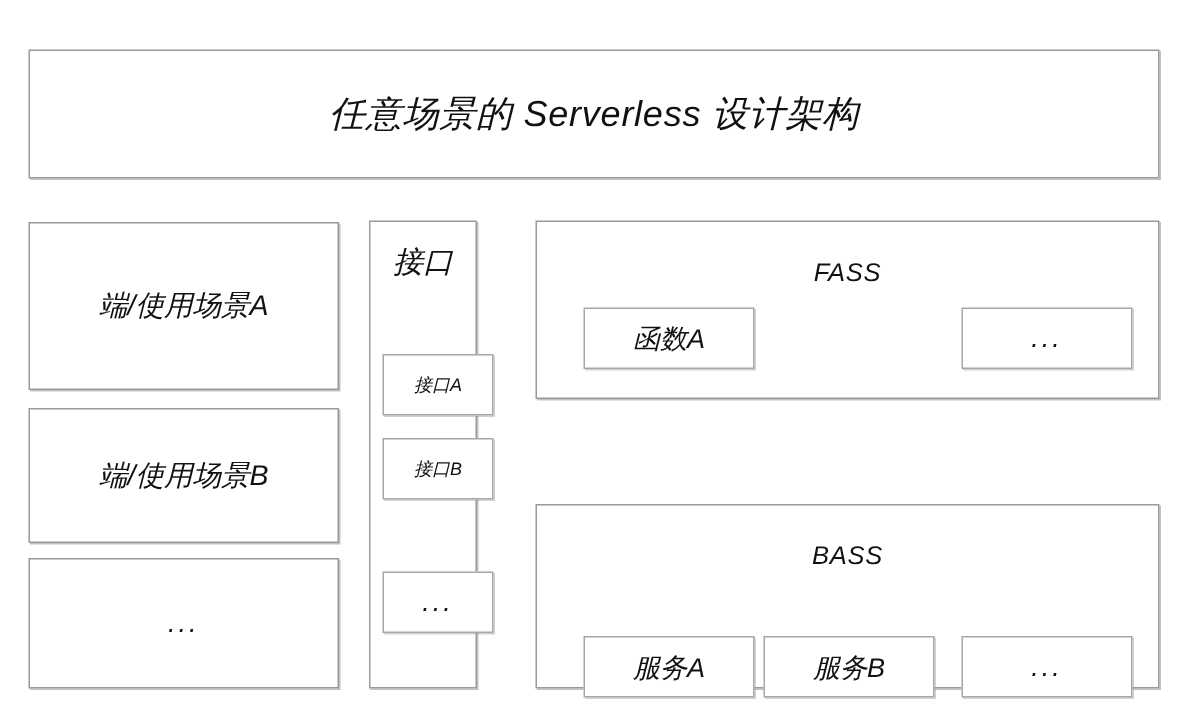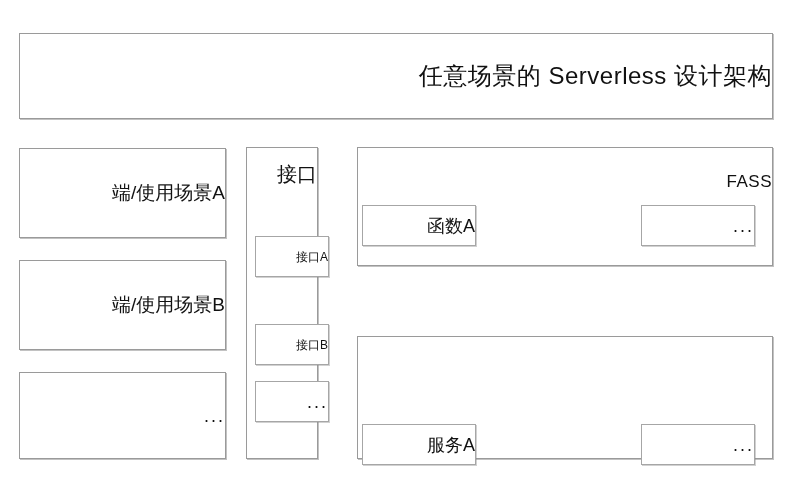--- a/index.html
+++ b/index.html
@@ -38,42 +38,43 @@
     box-sizing: border-box;
     background: #ffffff;
     border: 1px solid #a6a6a6;
     box-shadow: 1px 1px 0 0 rgba(140,140,140,0.40);
   }
 
   .center-text {
     position: absolute;
     left: 0;
     right: 0;
-    text-align: right;
+    text-align: center;
     white-space: nowrap;
+    font-style: italic;
   }
 
   
   #title-box {
     left: 19px;
     top: 33px;
     width: 754px;
     height: 86px;
   }
   #title-text {
     top: 50%;
     transform: translateY(-50%);
     font-size: 24px;
     letter-spacing: 0.5px;
     color: #111111;
   }
 
   
-  #client-a-box { left: 19px; top: 148px; width: 207px; height: 90px; }
-  #client-b-box { left: 19px; top: 260px; width: 207px; height: 90px; }
+  #client-a-box { left: 19px; top: 148px; width: 207px; height: 112px; }
+  #client-b-box { left: 19px; top: 272px; width: 207px; height: 90px; }
   #client-more-box { left: 19px; top: 372px; width: 207px; height: 87px; }
   .client-label {
     top: 50%;
     transform: translateY(-50%);
     font-size: 19px;
   }
 
   
   #interface-box {
     left: 246px;
@@ -84,21 +85,21 @@
   #interface-heading {
     top: 13px;
     font-size: 20px;
   }
   .iface-item {
     left: 8px;
     width: 74px;
     height: 41px;
   }
   #iface-a-box { top: 88px; }
-  #iface-b-box { top: 176px; }
+  #iface-b-box { top: 144px; }
   #iface-more-box { top: 233px; }
   .iface-label {
     top: 50%;
     transform: translateY(-50%);
     font-size: 12px;
   }
 
   
   #fass-box {
     left: 357px;
@@ -116,21 +117,21 @@
     top: 24px;
     font-size: 17px;
     letter-spacing: 0.5px;
   }
   .panel-item {
     width: 114px;
     height: 41px;
     top: 57px;
   }
   #bass-box .panel-item { top: 50px; margin-top: 37px; }
-  .panel-item-1 { left: 4px; }
+  .panel-item-1 { left: 31px; }
   .panel-item-2 { left: 151px; }
   .panel-item-3 { left: 283px; }
   .panel-label {
     top: 50%;
     transform: translateY(-50%);
     font-size: 18px;
   }
 
   .ellipsis {
     font-size: 18px;
@@ -181,24 +182,28 @@
       <div class="center-text panel-label">函数A</div>
     </div>
 
 
     <div class="box-inner panel-item panel-item-3">
       <div class="center-text panel-label ellipsis">...</div>
     </div>
   </div>
 
   <div class="box" id="bass-box">
+    <div class="center-text panel-heading">BASS</div>
 
     <div class="box-inner panel-item panel-item-1">
       <div class="center-text panel-label">服务A</div>
     </div>
 
+    <div class="box-inner panel-item panel-item-2">
+      <div class="center-text panel-label">服务B</div>
+    </div>
 
     <div class="box-inner panel-item panel-item-3">
       <div class="center-text panel-label ellipsis">...</div>
     </div>
   </div>
 
 </div>
 
 </body></html>

